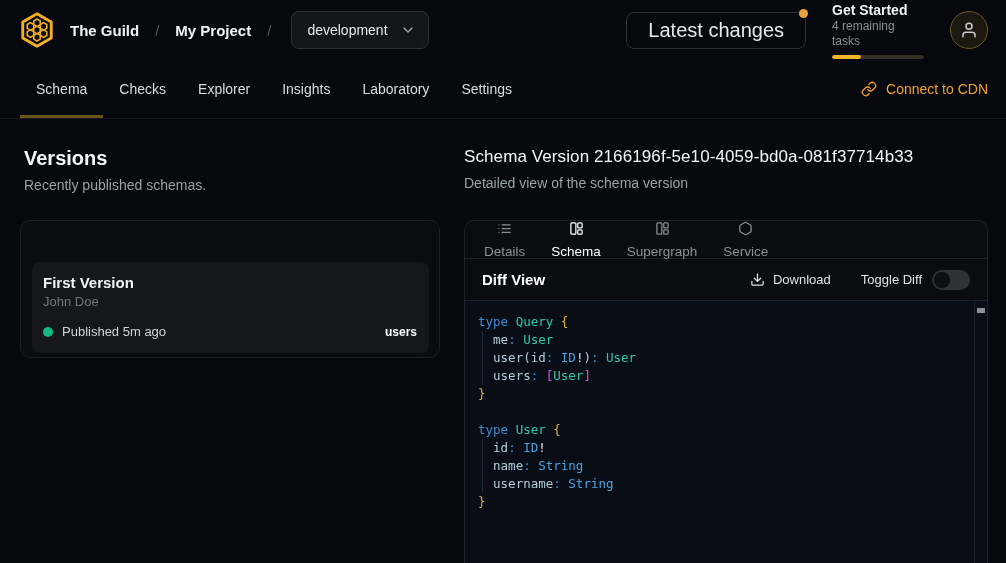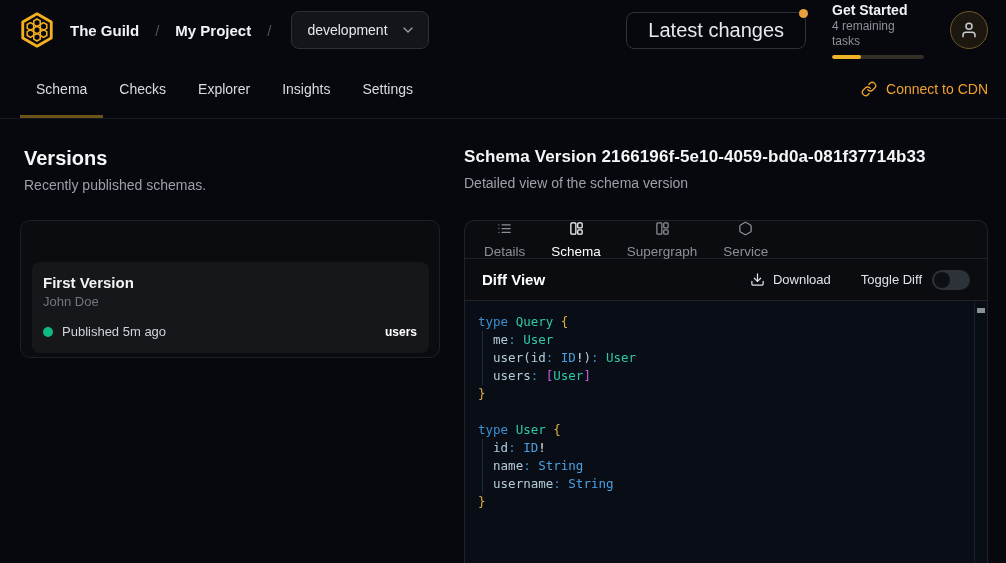--- a/index.html
+++ b/index.html
@@ -67,21 +67,21 @@
   }
   .version-item { background:#15171b; border-radius:8px; padding:12px 12px 14px 11px; cursor:pointer; }
   .vi-name { font-size:15px; font-weight:600; color:#f2f3f5; }
   .vi-author { font-size:13px; color:#71767d; margin-top:3px; }
   .vi-row { display:flex; align-items:center; margin-top:15px; }
   .vi-dot { width:10px; height:10px; border-radius:50%; background:var(--green,#10b981); margin-right:9px; flex:none; }
   .vi-status { font-size:13px; color:#cfd3d8; }
   .vi-badge { margin-left:auto; font-size:12px; font-weight:700; color:#ffffff; }
 
   .right-col { flex:1; display:flex; flex-direction:column; min-width:0; }
-  .detail-title { font-size:17px; font-weight:700; color:#f5f6f7; letter-spacing:.1px; }
+  .detail-title { font-size:17px; font-weight:400; color:#f5f6f7; letter-spacing:.1px; }
   .detail-sub { font-size:14px; color:#9aa1a9; margin-top:8px; }
   .detail-panel {
     margin-top:29px; flex:1; border:1px solid #1f2228; border-bottom:none;
     border-radius:10px 10px 0 0; background:#0a0c10; display:flex; flex-direction:column; overflow:hidden;
   }
   .detail-tabs { height:38px; flex:none; display:flex; align-items:center; gap:26px; padding:0 19px; border-bottom:1px solid #1f2228; }
   .dtab { display:flex; align-items:center; gap:8px; font-size:13.5px; color:#8b9097; cursor:pointer;flex-direction:column; }
   .dtab.dtab-active { color:#ffffff; }
   .diff-row { height:42px; flex:none; display:flex; align-items:center; padding:0 17px; border-bottom:1px solid #1f2228; }
   .diff-title { font-size:15px; font-weight:700; color:#ffffff; }
@@ -153,20 +153,21 @@
     </div>
   </div>
 </div>
 
 <div class="nav">
   <div class="nav-tabs">
     <div class="nav-tab tab-dim">Schema</div>
     <div class="nav-tab">Checks</div>
     <div class="nav-tab">Explorer</div>
     <div class="nav-tab">Insights</div>
+    <div class="nav-tab">Laboratory</div>
     <div class="nav-tab">Settings</div>
   </div>
   <div class="cdn-link">
     <svg width="16" height="16" viewBox="0 0 24 24" fill="none" stroke="currentColor" stroke-width="2" stroke-linecap="round" stroke-linejoin="round">
       <path d="M10 13a5 5 0 0 0 7.54.54l3-3a5 5 0 0 0-7.07-7.07l-1.72 1.71"></path>
       <path d="M14 11a5 5 0 0 0-7.54-.54l-3 3a5 5 0 0 0 7.07 7.07l1.71-1.71"></path>
     </svg>
     <span>Connect to CDN</span>
   </div>
 </div>

